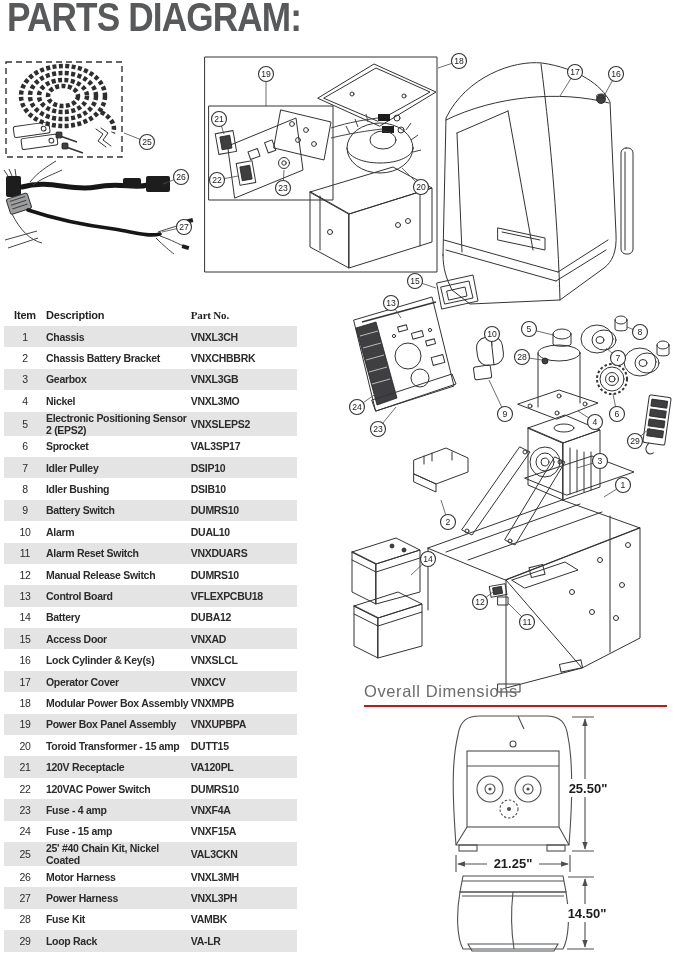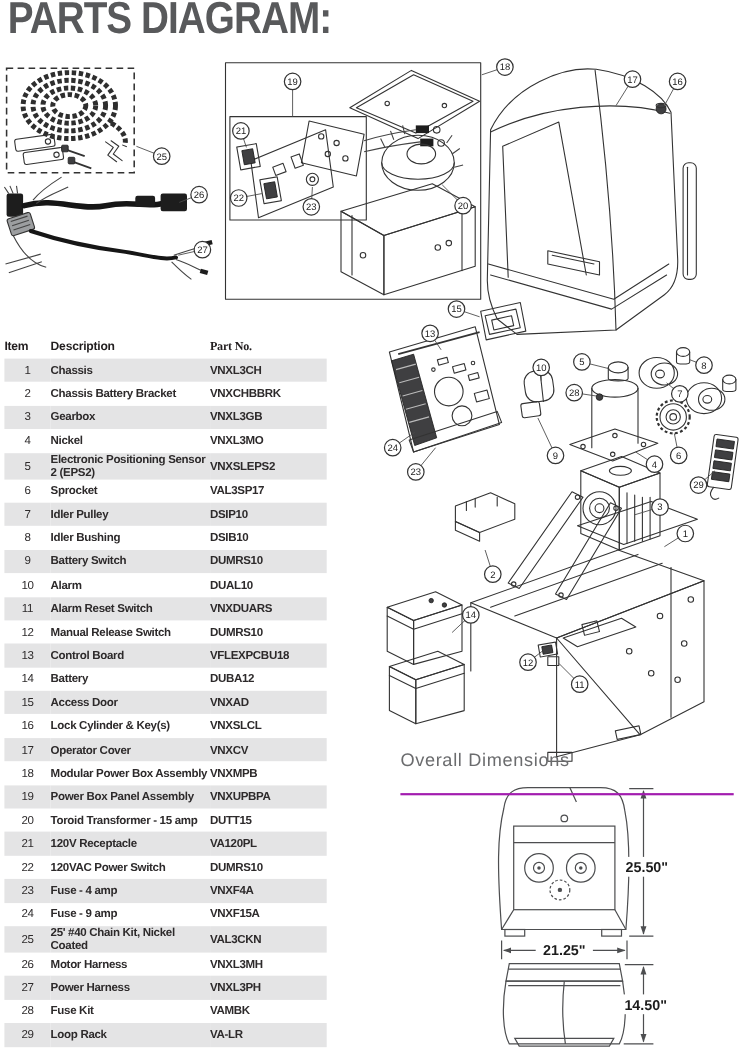--- a/index.html
+++ b/index.html
@@ -9,21 +9,21 @@
   
   .page-title{position:absolute;left:7px;top:-6px;font-size:40px;font-weight:700;
     color:#58595b;letter-spacing:-1px;transform:scaleX(.88) scaleY(1.02);
     transform-origin:left top;white-space:nowrap;}
 
   
   .parts-table{position:absolute;left:4px;top:306px;width:293px;
     border-collapse:collapse;table-layout:fixed;}
   .parts-table th{font-size:11px;font-weight:700;text-align:left;color:#231f20;
     padding:3px 0 5px 0;letter-spacing:-0.2px;}
-  .parts-table th.c-item{width:38px;text-align:left;}
+  .parts-table th.c-item{width:38px;text-align:center;}
   .parts-table th.c-desc{width:131px;}
   .parts-table th.c-part{width:96px;font-family:Liberation Serif, serif;}
   .parts-table td{font-size:10.5px;font-weight:700;letter-spacing:-0.3px;
     color:#2d2a2b;padding:0;height:21.4px;vertical-align:middle;}
   .parts-table td:first-child{text-align:center;font-weight:400;}
   .parts-table tbody tr:nth-child(odd){background:#e4e4e5;}
 
   
   svg.art{position:absolute;left:0;top:0;}
   .ln{fill:none;stroke:#333;stroke-width:1;stroke-linejoin:round;stroke-linecap:round;}
@@ -40,21 +40,21 @@
   .callout-num{font-family:"Liberation Sans",sans-serif;font-size:8.6px;fill:#222;
     text-anchor:middle;}
   .dimln{fill:none;stroke:#4d4e50;stroke-width:1.1;}
   .dimtxt{font-family:"Liberation Sans",sans-serif;font-size:13px;font-weight:700;
     fill:#1c1c1c;text-anchor:middle;}
   .teeth{fill:none;stroke:#333;stroke-width:2;stroke-dasharray:2.6 2.2;}
 
   
   .dims-heading{position:absolute;left:364px;top:682px;width:303px;
     font-size:16.5px;color:#6b6c6e;letter-spacing:.6px;
-    border-bottom:2px solid #a21caf;padding-bottom:20px;}
+    border-bottom:2px solid #b91c1c;padding-bottom:4px;}
 </style>
 </head>
 <body>
 
 <div class="page-title">PARTS DIAGRAM:</div>
 
 <svg class="art" width="676" height="953" viewBox="0 0 676 953">
   <defs>
     <marker id="arr" viewBox="0 0 10 10" refX="9" refY="5" markerWidth="7" markerHeight="7" orient="auto-start-reverse">
       <path d="M0,1.5 L10,5 L0,8.5 Z" fill="#4d4e50"></path>
@@ -612,21 +612,21 @@
         <td>120VAC Power Switch</td>
         <td>DUMRS10</td>
       </tr>
       <tr>
         <td>23</td>
         <td>Fuse - 4 amp</td>
         <td>VNXF4A</td>
       </tr>
       <tr>
         <td>24</td>
-        <td>Fuse - 9 amp</td>
+        <td>Fuse - 15 amp</td>
         <td>VNXF15A</td>
       </tr>
       <tr>
         <td>25</td>
         <td>25' #40 Chain Kit, Nickel Coated</td>
         <td>VAL3CKN</td>
       </tr>
       <tr>
         <td>26</td>
         <td>Motor Harness</td>

